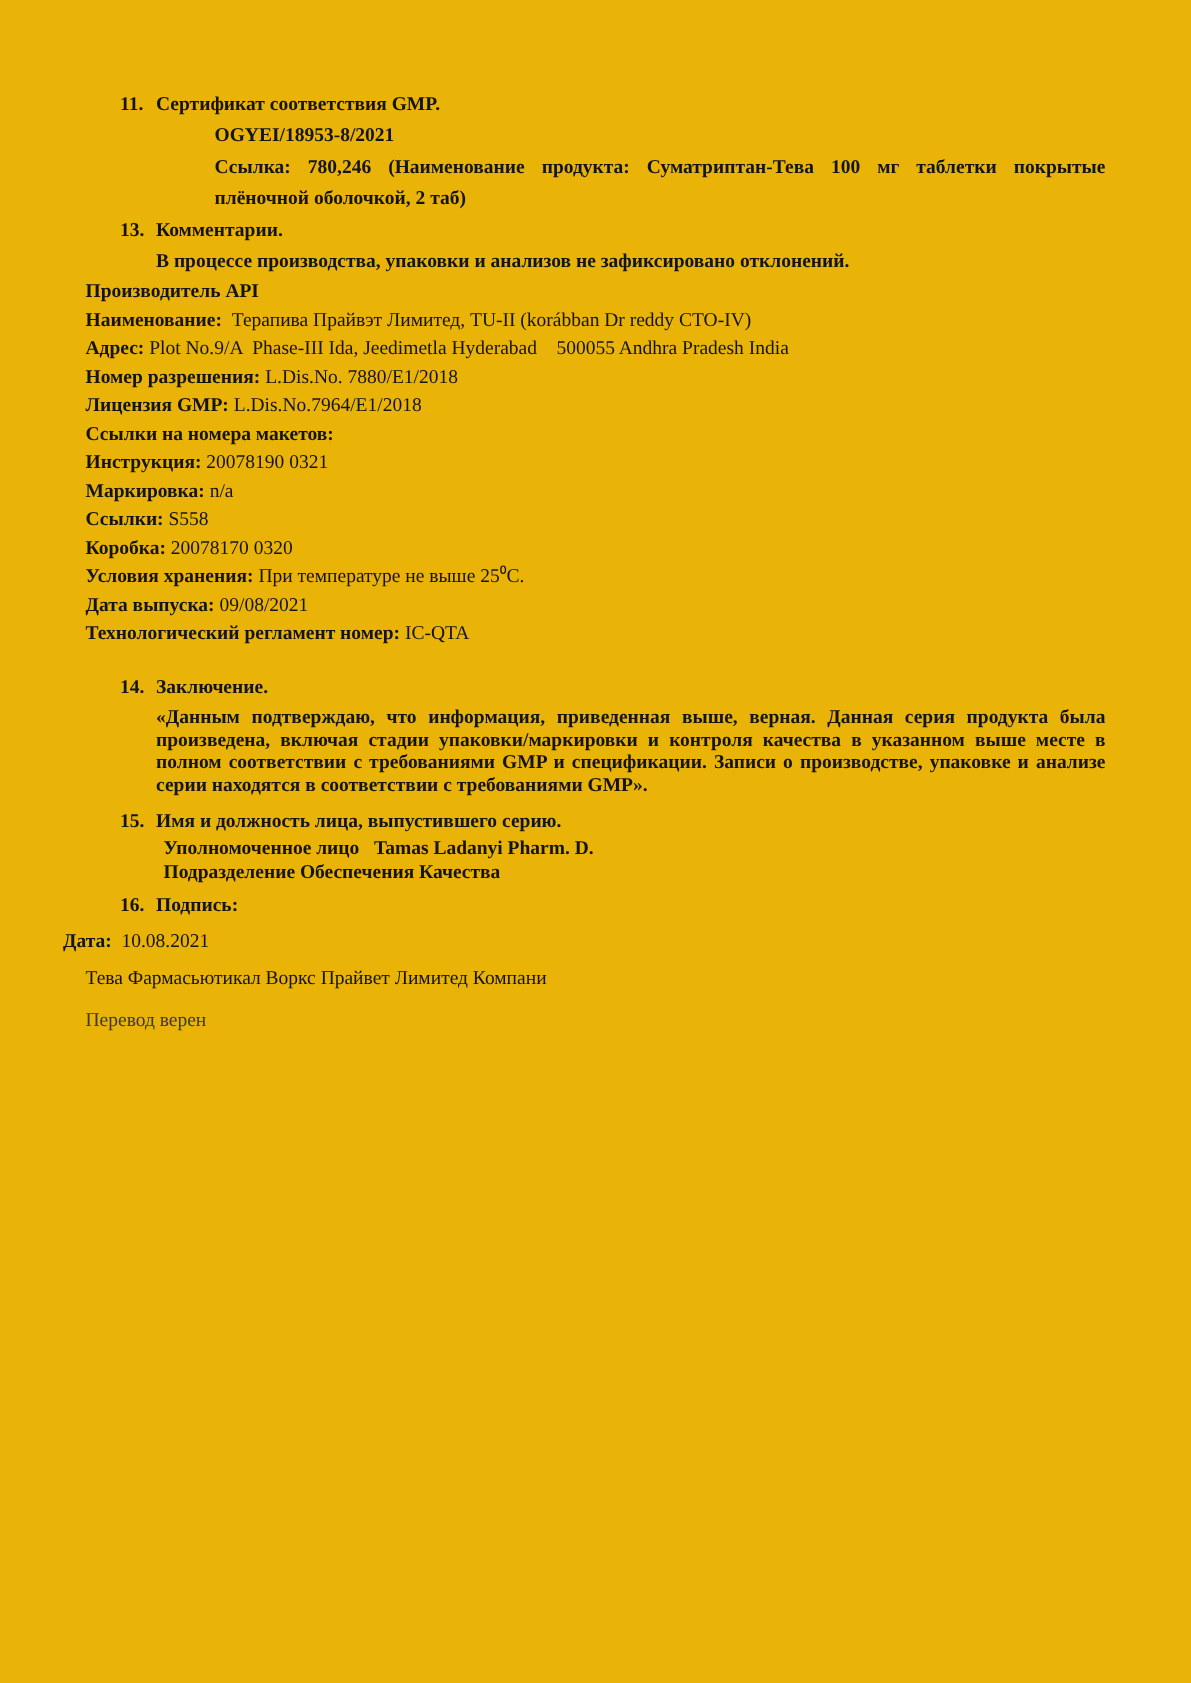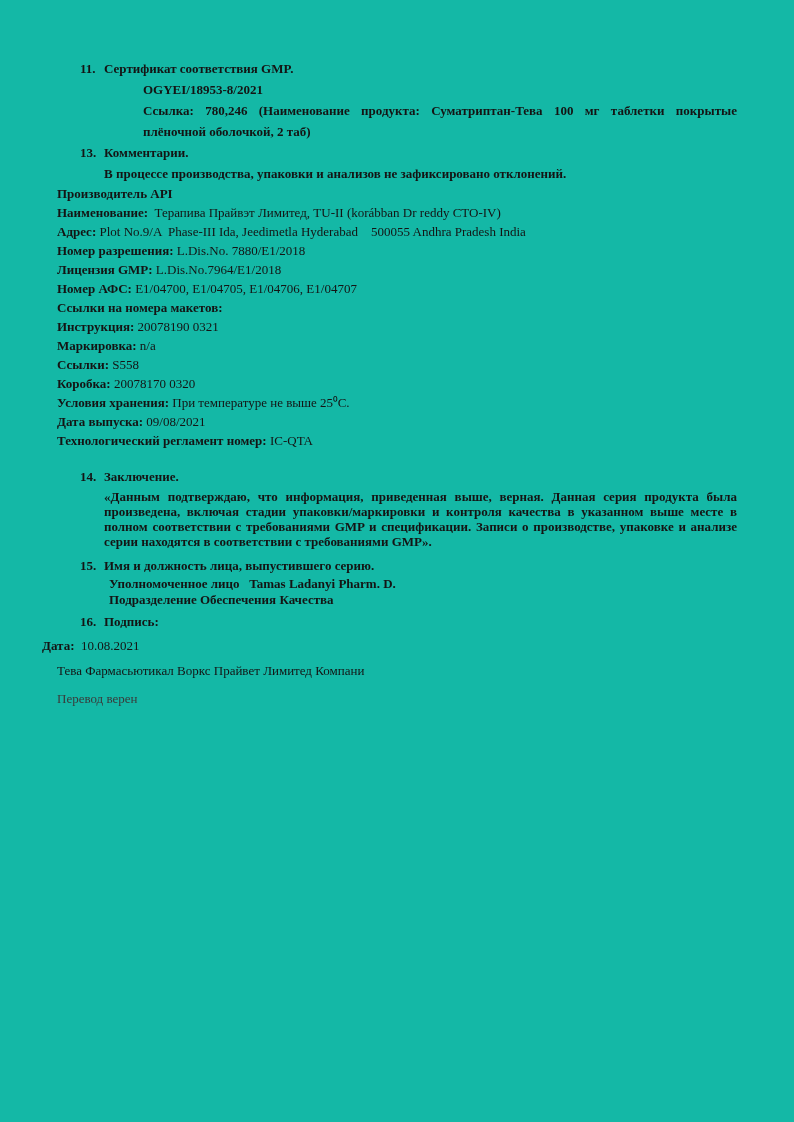--- a/index.html
+++ b/index.html
@@ -1,20 +1,20 @@
 <!DOCTYPE html>
 <html><head>
 <meta charset="utf-8">
 <style>
   html,body { margin:0; padding:0; background:#ffffff; }
   .page {
     position: relative;
     width: 794px;
     height: 1122px;
-    background: #14b8a6;
+    background: #eab308;
     box-sizing: border-box;
     padding: 58px 57px 0 57px;
     font-family: "Liberation Serif", serif;
     font-size: 13px;
     color: #141414;
   }
   .b { font-weight: bold; }
   .pre { white-space: pre-wrap; }
   
   .nrow { display: flex; margin-left: 23px; line-height: 21px; }
@@ -60,23 +60,20 @@
     <span class="b">Наименование:</span><span class="pre">  Терапива Прайвэт Лимитед, TU-II (korábban Dr reddy CTO-IV)</span>
   </div>
   <div class="field">
     <span class="b">Адрес:</span><span class="pre"> Plot No.9/A  Phase-III Ida, Jeedimetla Hyderabad    500055 Andhra Pradesh India</span>
   </div>
   <div class="field">
     <span class="b">Номер разрешения:</span><span class="pre"> L.Dis.No. 7880/E1/2018</span>
   </div>
   <div class="field">
     <span class="b">Лицензия GMP:</span><span class="pre"> L.Dis.No.7964/E1/2018</span>
-  </div>
-  <div class="field">
-    <span class="b">Номер АФС:</span><span class="pre"> E1/04700, E1/04705, E1/04706, E1/04707</span>
   </div>
 
   <div class="hline b">Ссылки на номера макетов:</div>
 
   <div class="field">
     <span class="b">Инструкция:</span><span class="pre"> 20078190 0321</span>
   </div>
   <div class="field">
     <span class="b">Маркировка:</span><span class="pre"> n/a</span>
   </div>

